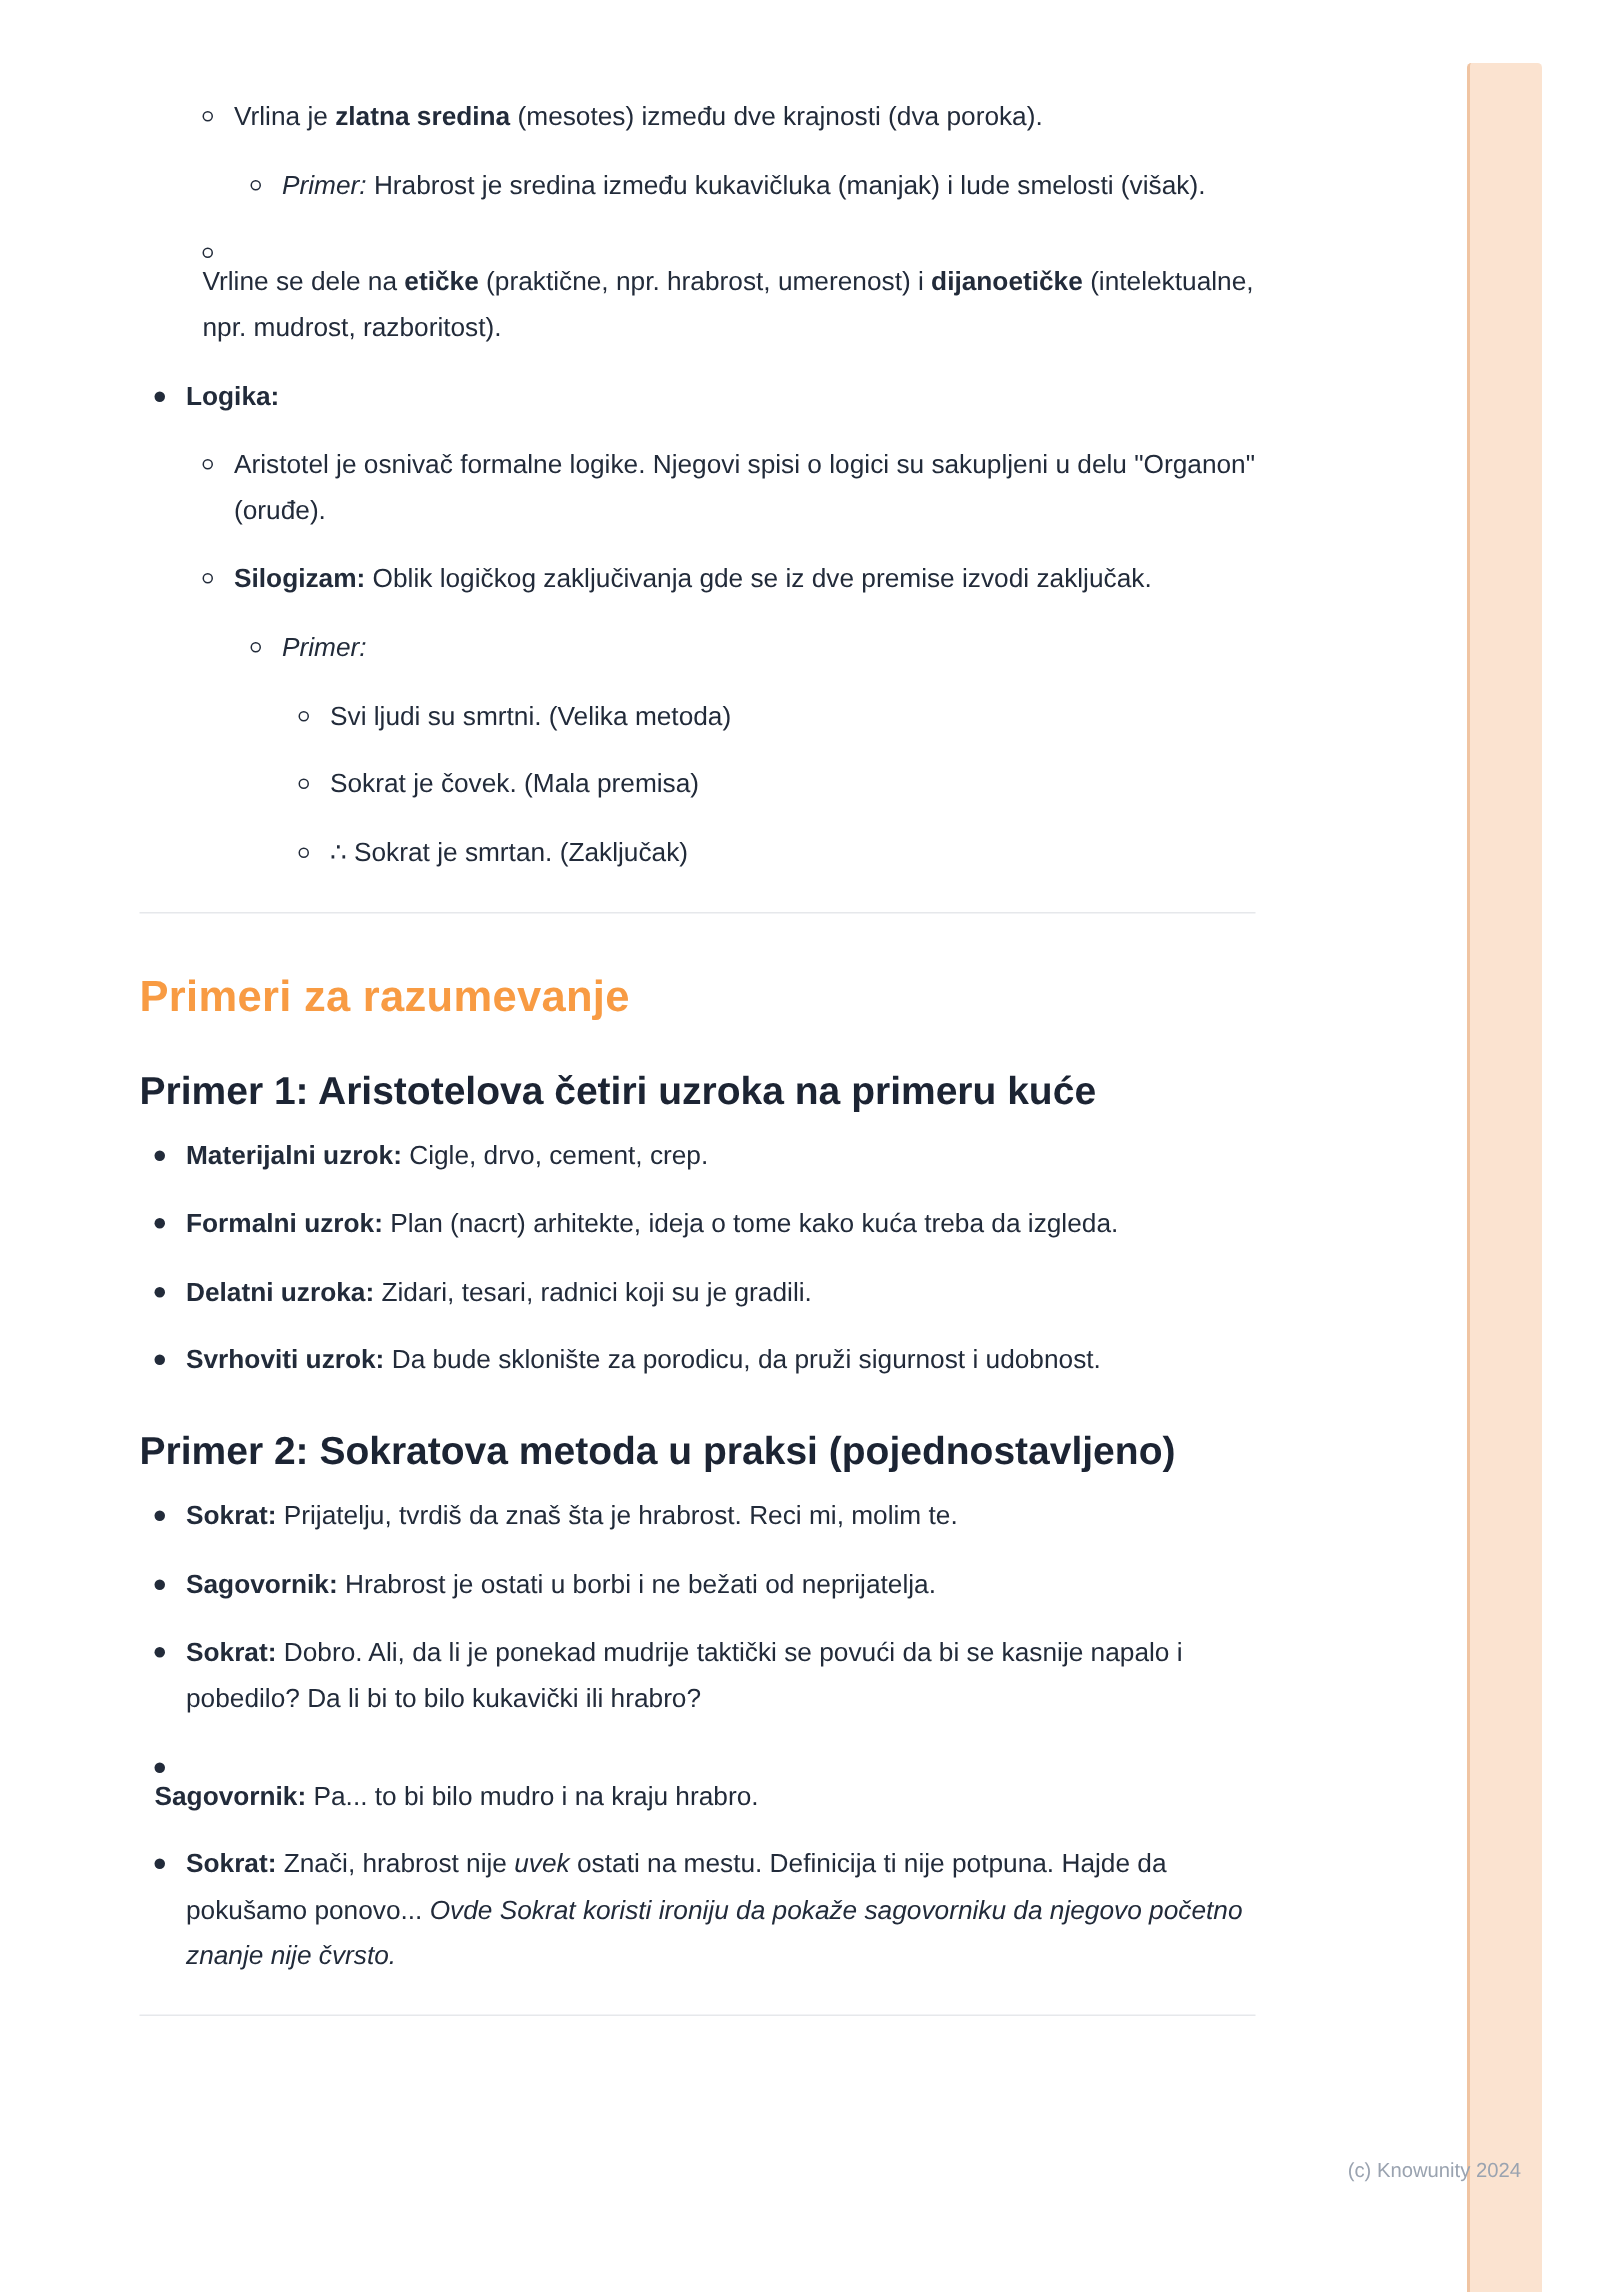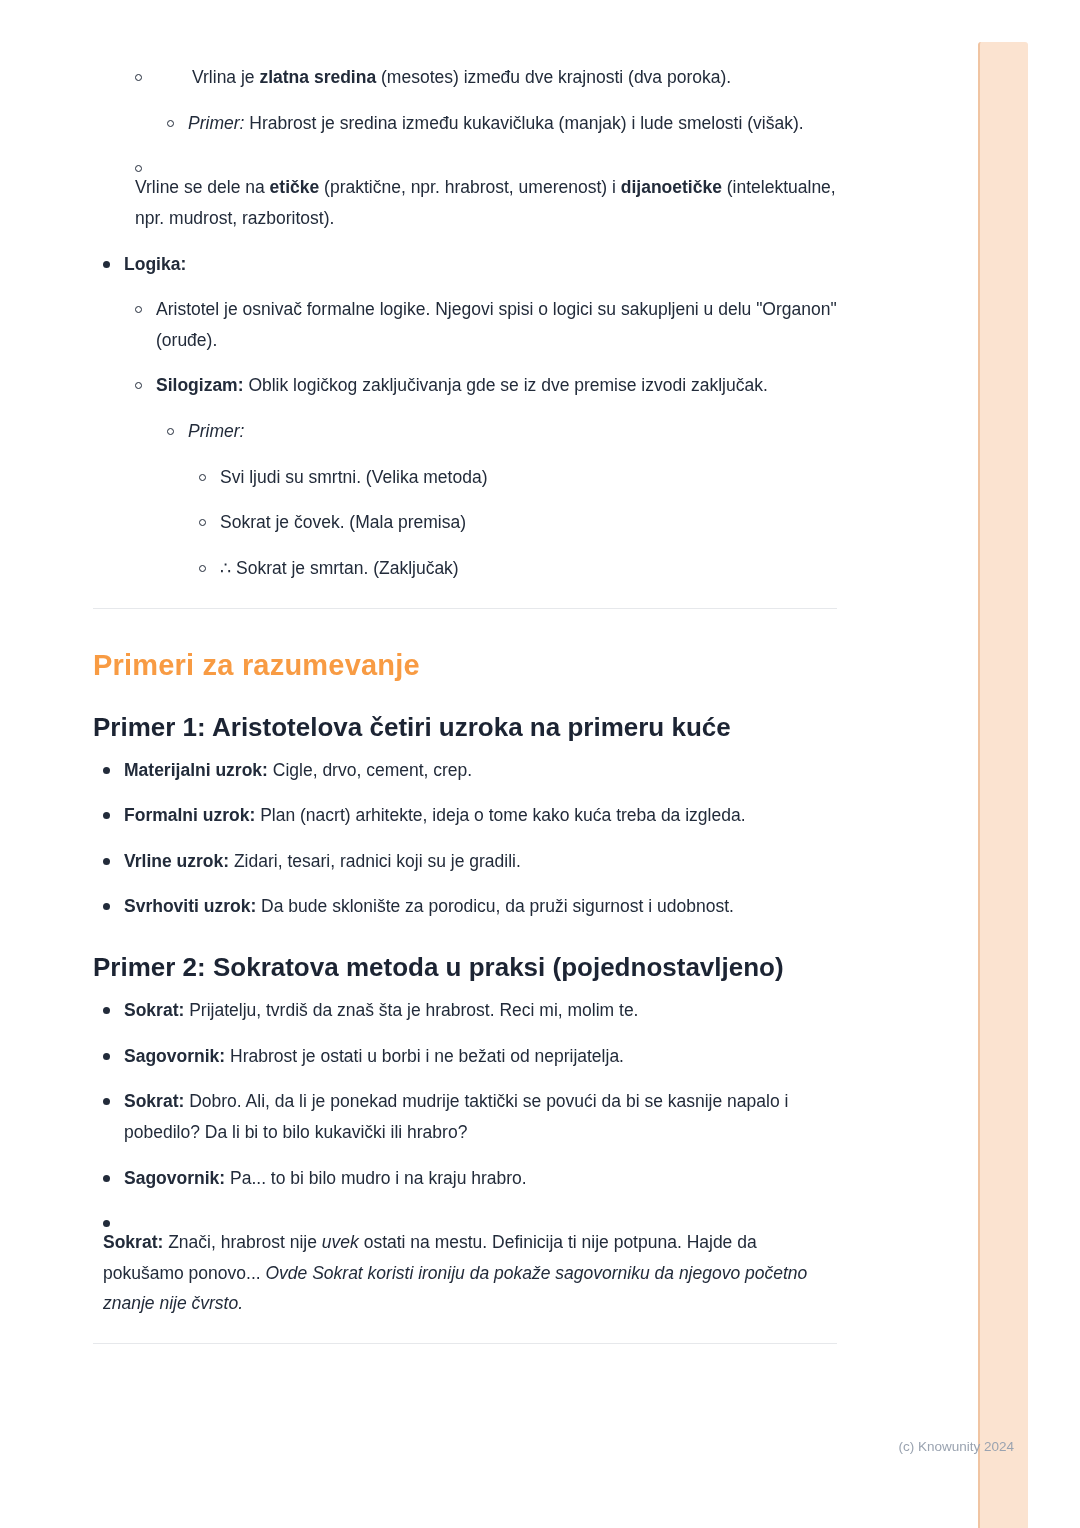--- a/index.html
+++ b/index.html
@@ -80,21 +80,21 @@
   }
 </style>
 </head>
 <body style="--accent: #f89b43; --stripe-fill: #fbe3d0; --stripe-edge: #f0c4a2;">
 
 <div class="side-stripe"></div>
 
 <div class="content">
 
   <div class="list">
-      <div class="li" style="padding-left: 42px; gap: 36px;">
+      <div class="li" style="padding-left: 42px;">
         <span class="marker circle"></span>
         <span class="li-text"><span>Vrlina je </span><span style="font-weight: 700;">zlatna sredina</span><span> (mesotes) između dve krajnosti (dva poroka).</span></span>
       </div>
       <div class="li" style="padding-left: 74px;">
         <span class="marker circle"></span>
         <span class="li-text"><span style="font-style: italic;">Primer:</span><span> Hrabrost je sredina između kukavičluka (manjak) i lude smelosti (višak).</span></span>
       </div>
       <div class="li" style="padding-left: 42px; flex-direction: column;">
         <span class="marker circle"></span>
         <span class="li-text"><span>Vrline se dele na </span><span style="font-weight: 700;">etičke</span><span> (praktične, npr. hrabrost, umerenost) i </span><span style="font-weight: 700;">dijanoetičke</span><span> (intelektualne, npr. mudrost, razboritost).</span></span>
@@ -138,21 +138,21 @@
       <div class="li" style="padding-left: 10px;">
         <span class="marker disc"></span>
         <span class="li-text"><span style="font-weight: 700;">Materijalni uzrok:</span><span> Cigle, drvo, cement, crep.</span></span>
       </div>
       <div class="li" style="padding-left: 10px;">
         <span class="marker disc"></span>
         <span class="li-text"><span style="font-weight: 700;">Formalni uzrok:</span><span> Plan (nacrt) arhitekte, ideja o tome kako kuća treba da izgleda.</span></span>
       </div>
       <div class="li" style="padding-left: 10px;">
         <span class="marker disc"></span>
-        <span class="li-text"><span style="font-weight: 700;">Vrline uzrok:</span><span> Zidari, tesari, radnici koji su je gradili.</span></span>
+        <span class="li-text"><span style="font-weight: 700;">Delatni uzroka:</span><span> Zidari, tesari, radnici koji su je gradili.</span></span>
       </div>
       <div class="li" style="padding-left: 10px;">
         <span class="marker disc"></span>
         <span class="li-text"><span style="font-weight: 700;">Svrhoviti uzrok:</span><span> Da bude sklonište za porodicu, da pruži sigurnost i udobnost.</span></span>
       </div>
     </div>
 
   <h2 class="sub">Primer 2: Sokratova metoda u praksi (pojednostavljeno)</h2>
   <div class="list">
       <div class="li" style="padding-left: 10px;">
@@ -160,25 +160,25 @@
         <span class="li-text"><span style="font-weight: 700;">Sokrat:</span><span> Prijatelju, tvrdiš da znaš šta je hrabrost. Reci mi, molim te.</span></span>
       </div>
       <div class="li" style="padding-left: 10px;">
         <span class="marker disc"></span>
         <span class="li-text"><span style="font-weight: 700;">Sagovornik:</span><span> Hrabrost je ostati u borbi i ne bežati od neprijatelja.</span></span>
       </div>
       <div class="li" style="padding-left: 10px;">
         <span class="marker disc"></span>
         <span class="li-text"><span style="font-weight: 700;">Sokrat:</span><span> Dobro. Ali, da li je ponekad mudrije taktički se povući da bi se kasnije napalo i pobedilo? Da li bi to bilo kukavički ili hrabro?</span></span>
       </div>
-      <div class="li" style="padding-left: 10px;">
+      <div class="li" style="padding-left: 10px; flex-direction: column;">
         <span class="marker disc"></span>
         <span class="li-text"><span style="font-weight: 700;">Sagovornik:</span><span> Pa... to bi bilo mudro i na kraju hrabro.</span></span>
       </div>
-      <div class="li" style="padding-left: 10px; flex-direction: column;">
+      <div class="li" style="padding-left: 10px;">
         <span class="marker disc"></span>
         <span class="li-text"><span style="font-weight: 700;">Sokrat:</span><span> Znači, hrabrost nije </span><span style="font-style: italic;">uvek</span><span> ostati na mestu. Definicija ti nije potpuna. Hajde da pokušamo ponovo... </span><span style="font-style: italic;">Ovde Sokrat koristi ironiju da pokaže sagovorniku da njegovo početno znanje nije čvrsto.</span></span>
       </div>
     </div>
 
   <hr class="divider">
 
 </div>
 
 <div class="footer-credit">(c) Knowunity 2024</div>

